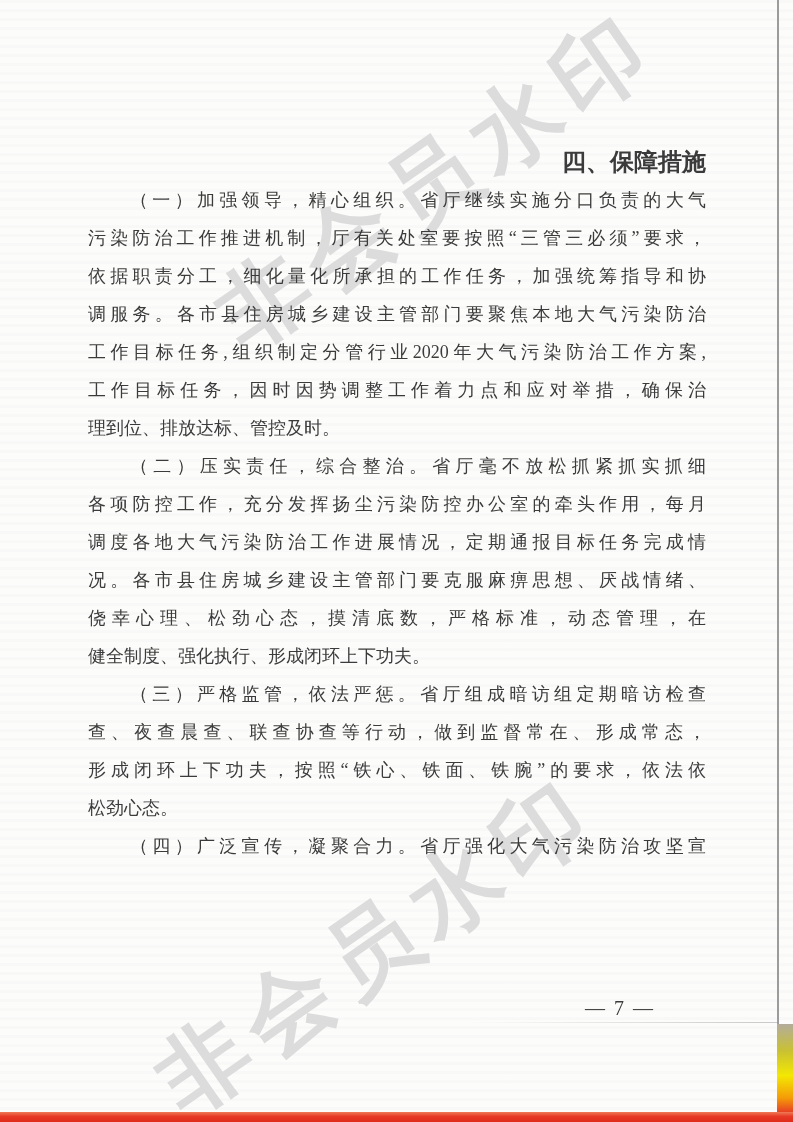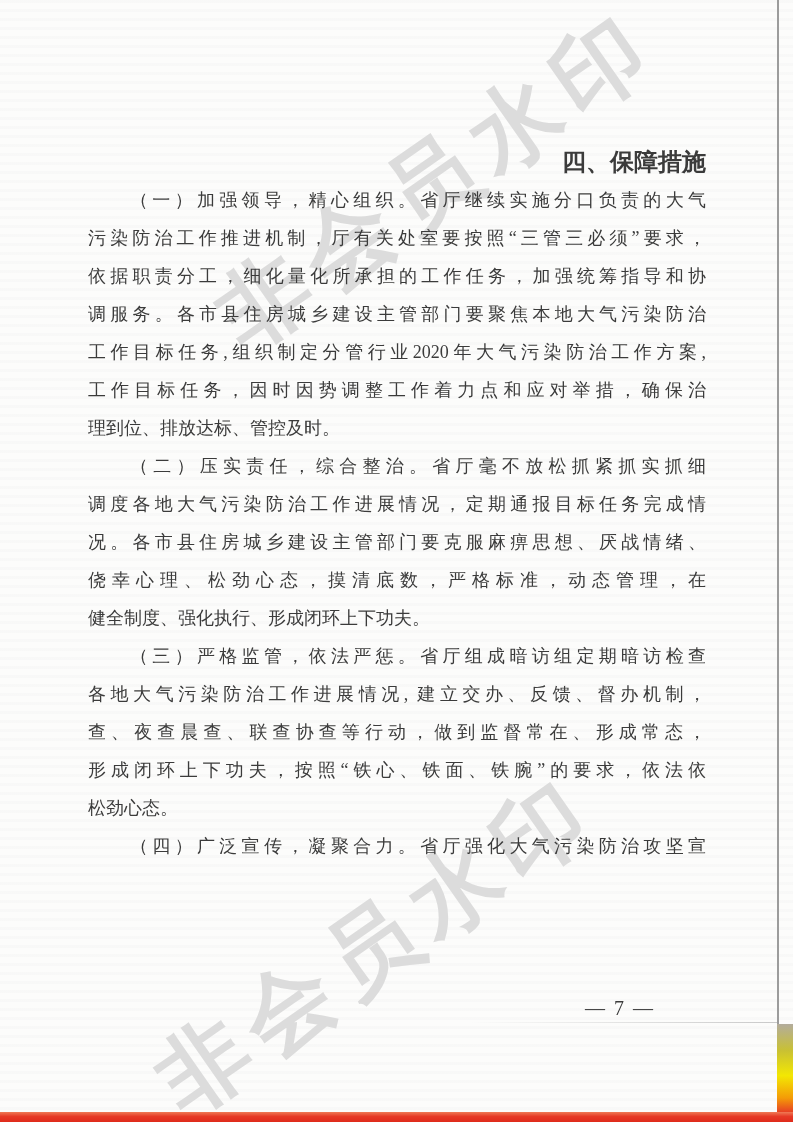--- a/index.html
+++ b/index.html
@@ -109,26 +109,26 @@
     <div class="heading">四、保障措施</div>
     <div>
         <div class="line indent">（一）加强领导，精心组织。省厅继续实施分口负责的大气</div>
         <div class="line">污染防治工作推进机制，厅有关处室要按照“三管三必须”要求，</div>
         <div class="line">依据职责分工，细化量化所承担的工作任务，加强统筹指导和协</div>
         <div class="line">调服务。各市县住房城乡建设主管部门要聚焦本地大气污染防治</div>
         <div class="line">工作目标任务,组织制定分管行业2020年大气污染防治工作方案,</div>
         <div class="line">工作目标任务，因时因势调整工作着力点和应对举措，确保治</div>
         <div class="line para-end">理到位、排放达标、管控及时。</div>
         <div class="line indent">（二）压实责任，综合整治。省厅毫不放松抓紧抓实抓细</div>
+        <div class="line">各项防控工作，充分发挥扬尘污染防控办公室的牵头作用，每月</div>
         <div class="line">调度各地大气污染防治工作进展情况，定期通报目标任务完成情</div>
         <div class="line">况。各市县住房城乡建设主管部门要克服麻痹思想、厌战情绪、</div>
         <div class="line">侥幸心理、松劲心态，摸清底数，严格标准，动态管理，在</div>
         <div class="line para-end">健全制度、强化执行、形成闭环上下功夫。</div>
         <div class="line indent">（三）严格监管，依法严惩。省厅组成暗访组定期暗访检查</div>
-        <div class="line">各地大气污染防治工作进展情况, 建立交办、反馈、督办机制，</div>
         <div class="line">查、夜查晨查、联查协查等行动，做到监督常在、形成常态，</div>
         <div class="line">形成闭环上下功夫，按照“铁心、铁面、铁腕”的要求，依法依</div>
         <div class="line para-end">松劲心态。</div>
         <div class="line indent">（四）广泛宣传，凝聚合力。省厅强化大气污染防治攻坚宣</div>
       </div>
   </div>
 
   <div class="page-number">— 7 —</div>
 
   <div class="edge-line-right"></div>

